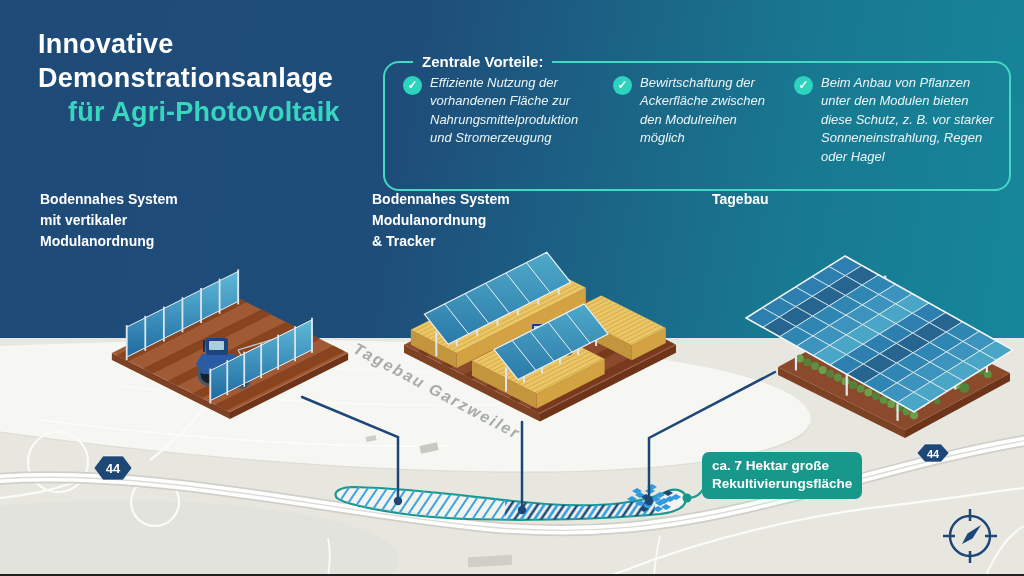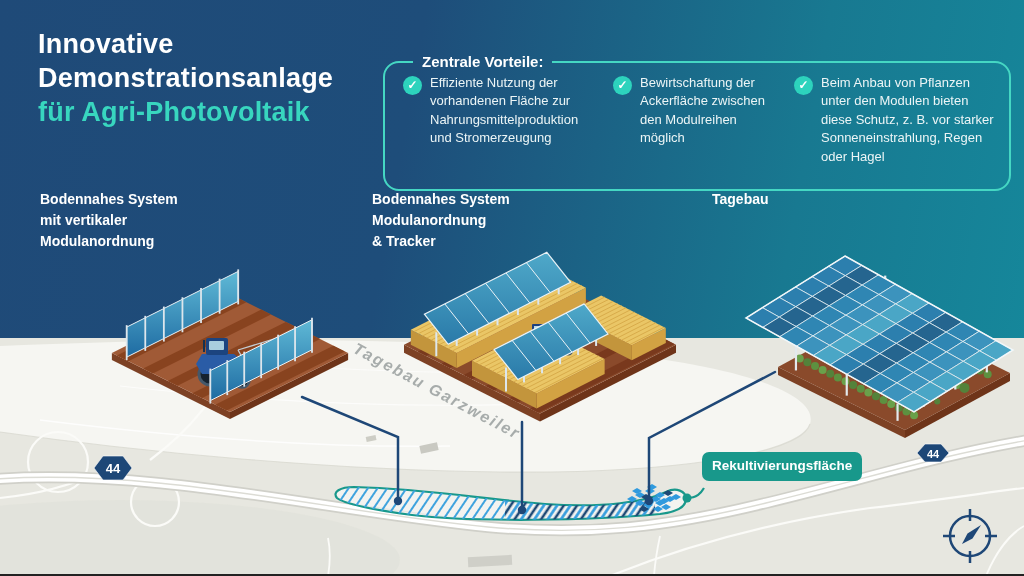--- a/index.html
+++ b/index.html
@@ -1,28 +1,28 @@
 <!DOCTYPE html>
 <html><head>
 <meta charset="utf-8">
 <style>
   html,body{margin:0;padding:0;background:#222;font-family:"Liberation Sans",sans-serif;}
   #stage{position:relative;width:1024px;height:574px;overflow:hidden;
     background:linear-gradient(100deg,#1f4a78 0%,#1e4d7a 38%,#187991 74%,#15899c 100%);}
   .title{position:absolute;left:38px;top:27px;font-size:27px;font-weight:bold;color:#fff;
     line-height:34px;letter-spacing:.2px;}
-  .title .teal{color:#38d6bf;}
+  .title .teal{color:#38d6bf;margin-left:30px;}
   fieldset.benefits{position:absolute;left:375px;top:45px;width:612px;height:138px;
     border:2px solid #45d7c3;border-radius:16px;margin:8px;padding:2px 10px 0 18px;box-sizing:border-box;background:transparent;}
   fieldset.benefits legend{font-size:15px;font-weight:bold;color:#fff;padding:0 9px;margin-left:10px;}
   .bitems{display:flex;gap:15px;margin-top:2px;}
   .benefit{display:flex;gap:8px;}
   .check{width:19px;height:19px;border-radius:50%;background:#2dd3bd;color:#fff;font-size:12px;
     font-weight:bold;line-height:19px;text-align:center;flex:0 0 19px;margin-top:2px;}
-  .btext{margin:0;font-size:13px;line-height:1.42;color:#ecf5f6;}
+  .btext{margin:0;font-style:italic;font-size:13px;line-height:1.42;color:#ecf5f6;}
   .b1{width:168px;}.b2{width:139px;}.b3{width:178px;}
   .syslabel{position:absolute;color:#fff;font-size:14px;font-weight:bold;line-height:21px;}
   #sys1{left:40px;top:189px;}
   #sys2{left:372px;top:189px;}
   #sys3{left:712px;top:189px;}
   #map-svg{position:absolute;left:0;top:338px;}
   svg.illu{position:absolute;}
   #illu1{left:110px;top:258px;}
   #illu2{left:380px;top:250px;}
   #illu3{left:728px;top:248px;}
@@ -487,16 +487,17 @@
         <polygon points="251.7,102.9 268.5,112.3 252.0,122.7 235.2,113.3" fill="#4aa6c6" stroke="#e6eff3" stroke-width="0.8"></polygon>
         <polygon points="235.2,113.3 252.0,122.7 235.5,133.0 218.7,123.6" fill="#4aa6c6" stroke="#e6eff3" stroke-width="0.8"></polygon>
         <polygon points="218.7,123.6 235.5,133.0 219.0,143.3 202.2,133.9" fill="#4aa6c6" stroke="#e6eff3" stroke-width="0.8"></polygon>
         <polygon points="202.2,133.9 219.0,143.3 202.5,153.7 185.7,144.3" fill="#4aa6c6" stroke="#e6eff3" stroke-width="0.8"></polygon>
         <polygon points="185.7,144.3 202.5,153.7 186.0,164.0 169.2,154.6" fill="#4aa6c6" stroke="#e6eff3" stroke-width="0.8"></polygon>
         <polygon points="117.0,8.0 285.0,102.0 186.0,164.0 18.0,70.0" fill="none" stroke="#f2f7f9" stroke-width="1.5"></polygon>
       </g>
   </svg>
 
   <div class="callout">
+    <span>ca. 7 Hektar große</span>
     <span>Rekultivierungsfläche</span>
   </div>
 
 </div>
 
 </body></html>

